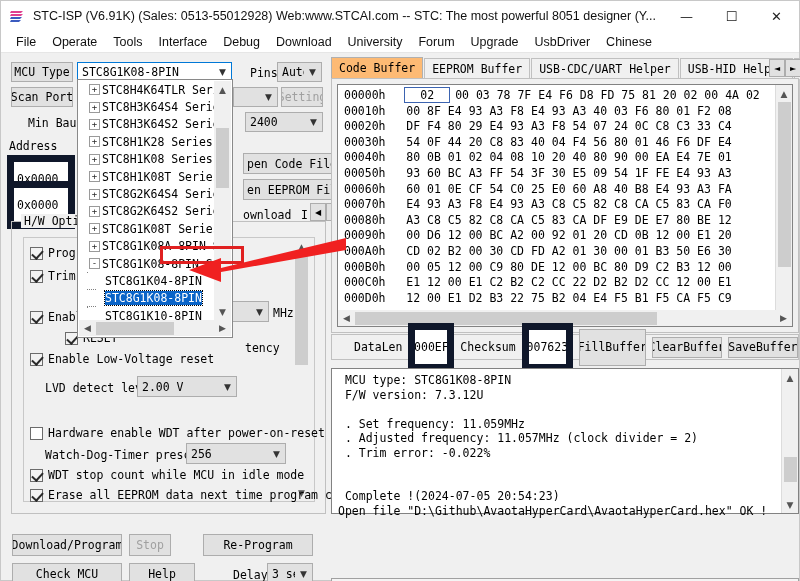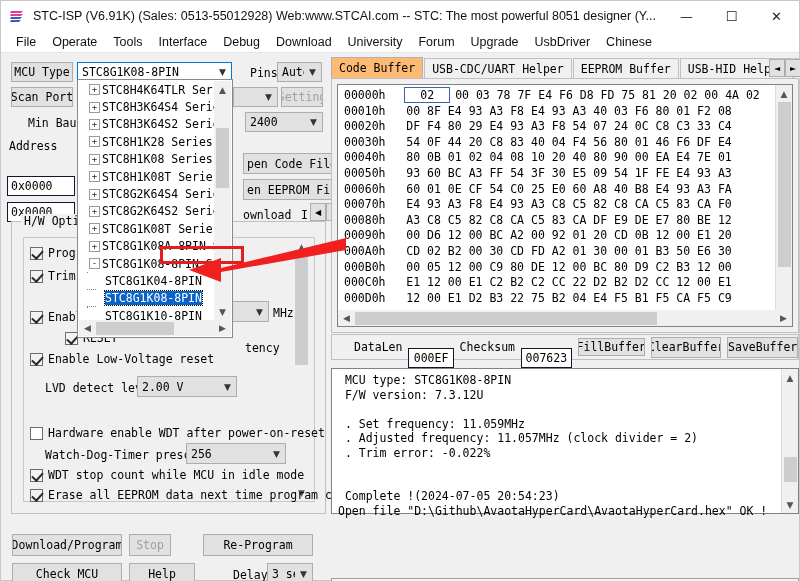--- a/index.html
+++ b/index.html
@@ -45,24 +45,23 @@
   .leftcol { position:absolute; left:4px; top:2px; width:320px; bottom:2px; }
 
   .btn {
     background:#e1e1e1; border:1px solid #adadad; font-family:"DejaVu Sans Mono", monospace;
     font-size:11.5px; color:#000; text-align:center; display:flex;
     align-items:center; justify-content:center; white-space:nowrap; overflow:hidden;
   }
   .btn.disabled { color:#a0a0a0; }
   .lbl { font-family:"DejaVu Sans Mono", monospace; font-size:11.5px; white-space:nowrap; }
   .field {
-    background:#fff; border:1px solid #0f172a; font-family:"DejaVu Sans Mono", monospace;
-    font-size:11.5px; padding:9px 3px; display:flex; align-items:center; overflow:hidden;
+    background:#fff; border:7px solid #0f172a; font-family:"DejaVu Sans Mono", monospace;
+    font-size:11.5px; padding:17px 3px; display:flex; align-items:center; overflow:hidden;
     white-space:nowrap;
-    margin-top:21px;
   }
   .combo {
     background:#e1e1e1; border:1px solid #adadad; font-family:"DejaVu Sans Mono", monospace;
     font-size:11.5px; display:flex; align-items:center; padding-left:4px;
     position:relative; white-space:nowrap; overflow:hidden;
   }
   .combo .cv { flex:1; overflow:hidden; }
   .combo .carrow {
     width:17px; display:flex; align-items:center; justify-content:center;
     font-size:9px; font-family:"DejaVu Sans", sans-serif; color:#333;
@@ -403,22 +402,22 @@
     <div style="position:absolute;left:159px;top:192px;width:84px;height:18px;border:3px solid #e02020;z-index:55;"></div>
 
     <svg class="arrow" style="left:160px;top:182px;width:185px;height:60px;" viewBox="0 0 185 60">
       <polygon points="185,2 60,32 60,22 28,34 60,46 60,36 185,14" fill="#f02020"></polygon>
     </svg>
 
     <div class="rightcol">
 
       <div class="tabbar" style="position:absolute;left:0;top:3px;width:470px;">
         <div class="tab active">Code Buffer</div>
+        <div class="tab">EEPROM Buffer</div>
         <div class="tab">USB-CDC/UART Helper</div>
-        <div class="tab">EEPROM Buffer</div>
         <div class="tab">USB-HID Helper</div>
         <div class="tab">Keil IC</div>
         <div class="tabspin" style="position:absolute;right:0px;top:2px;">
           <div>◄</div>
           <div>►</div>
         </div>
       </div>
 
       <div class="hexpanel" style="position:absolute;left:0;top:24px;width:468px;height:255px;">
         <div class="hexinner">
@@ -453,21 +452,21 @@
           </div>
           <div class="sarrow">▶</div>
         </div>
       </div>
 
       <div class="hexstatus" style="position:absolute;left:0;top:280px;width:468px;height:26px;">
         <span class="lbl">DataLen</span>
         <div class="field" style="width:48px;height:19px;justify-content:center;">000EF</div>
         <span class="lbl">Checksum</span>
         <div class="field" style="width:54px;height:19px;justify-content:center;">007623</div>
-        <div class="btn" style="width:72px;height:18px;">FillBuffer</div>
+        <div class="btn" style="width:72px;height:37px;">FillBuffer</div>
         <div class="btn" style="width:76px;height:21px;">ClearBuffer</div>
         <div class="btn" style="width:76px;height:21px;">SaveBuffer</div>
       </div>
 
       <div class="logbox" style="position:absolute;left:0;top:314px;width:468px;height:146px;">
         <div class="logtext"><span> MCU type: STC8G1K08-8PIN</span>
 <span> F/W version: 7.3.12U</span>
 <span></span>
 <span> . Set frequency: 11.059MHz</span>
 <span> . Adjusted frequency: 11.057MHz (clock divider = 2)</span>

